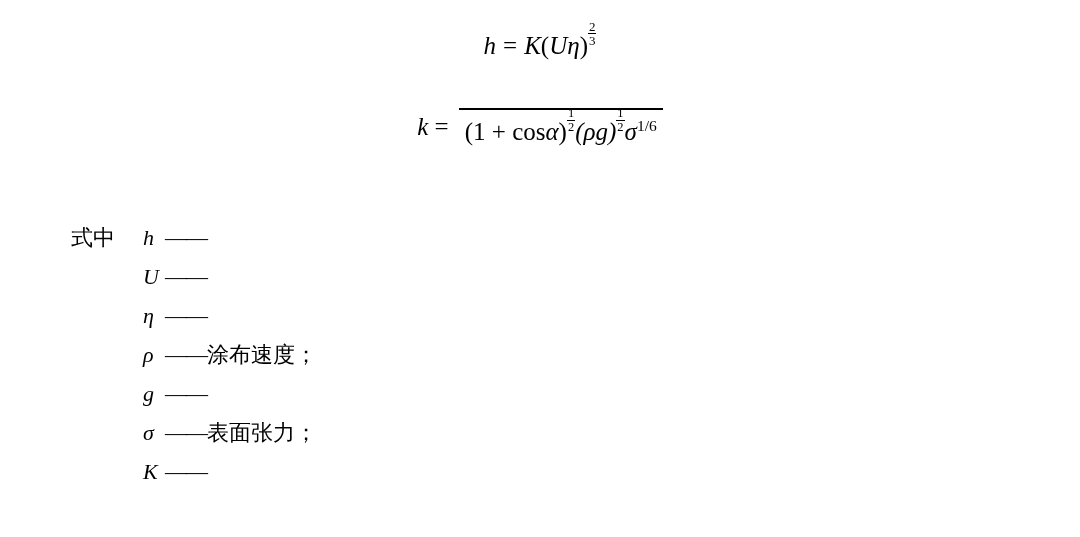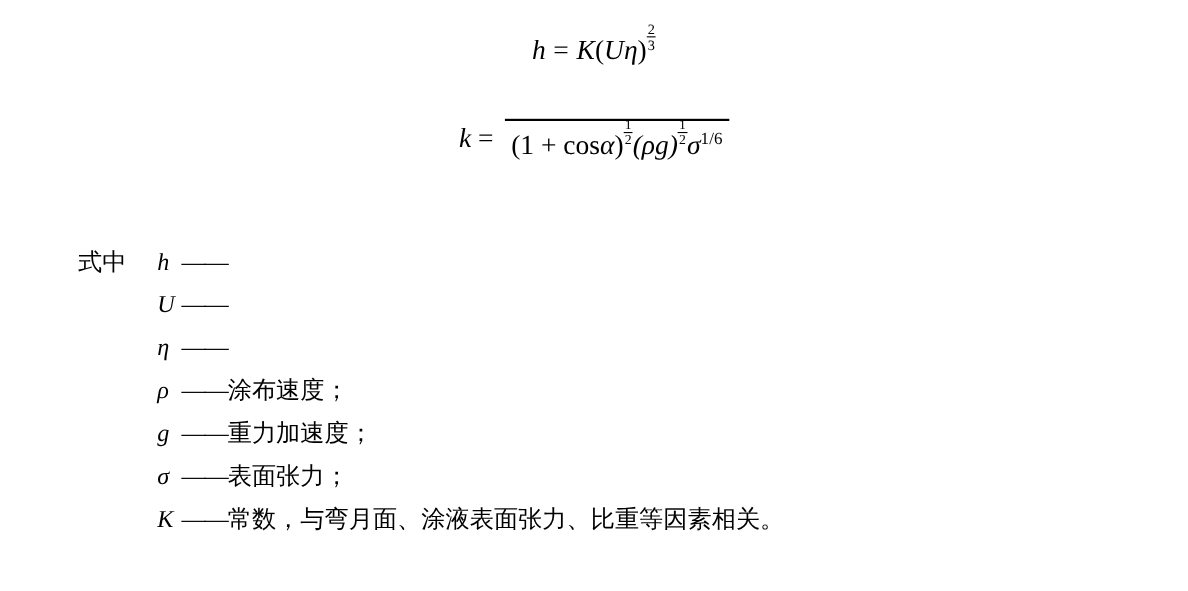--- a/index.html
+++ b/index.html
@@ -201,31 +201,29 @@
       <span class="lead txt"></span>
       <span class="sym">ρ</span>
       <span class="dash">——</span>
       <span class="txt">涂布速度；</span>
     </div>
 
     <div class="line">
       <span class="lead txt"></span>
       <span class="sym">g</span>
       <span class="dash">——</span>
-      <span class="txt">重力加速度；</span>
     </div>
 
     <div class="line">
       <span class="lead txt"></span>
       <span class="sym">σ</span>
       <span class="dash">——</span>
       <span class="txt">表面张力；</span>
     </div>
 
     <div class="line">
       <span class="lead txt"></span>
       <span class="sym">K</span>
       <span class="dash">——</span>
-      <span class="txt">常数，与弯月面、涂液表面张力、比重等因素相关。</span>
     </div>
 
   </div>
 </div>
 
 </body></html>

